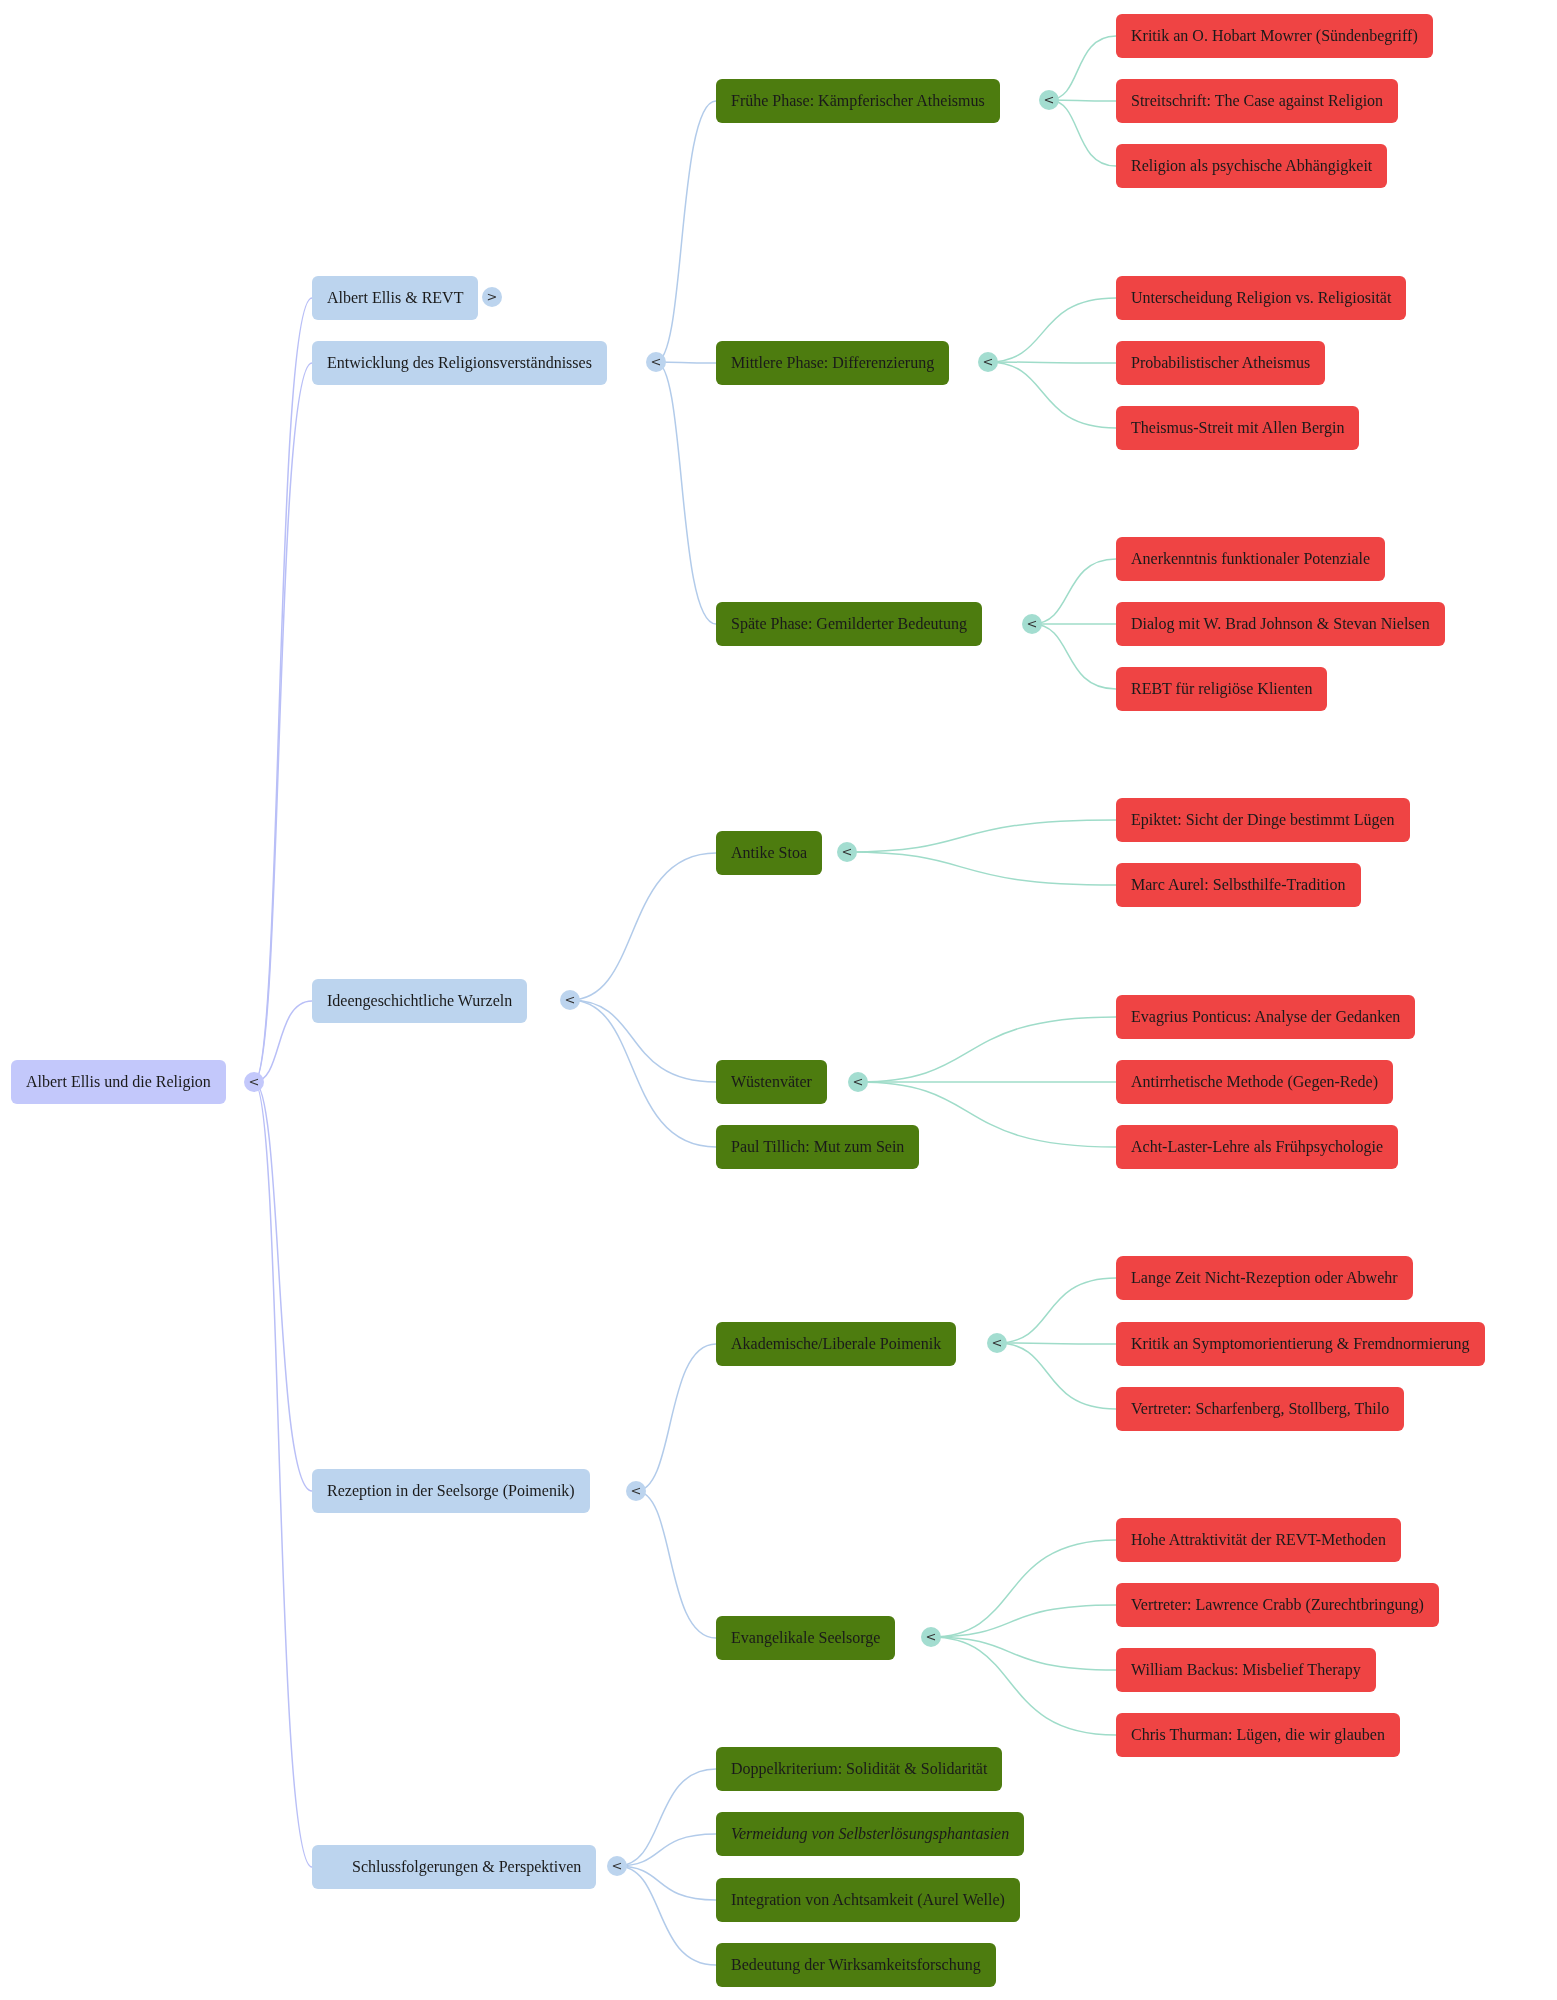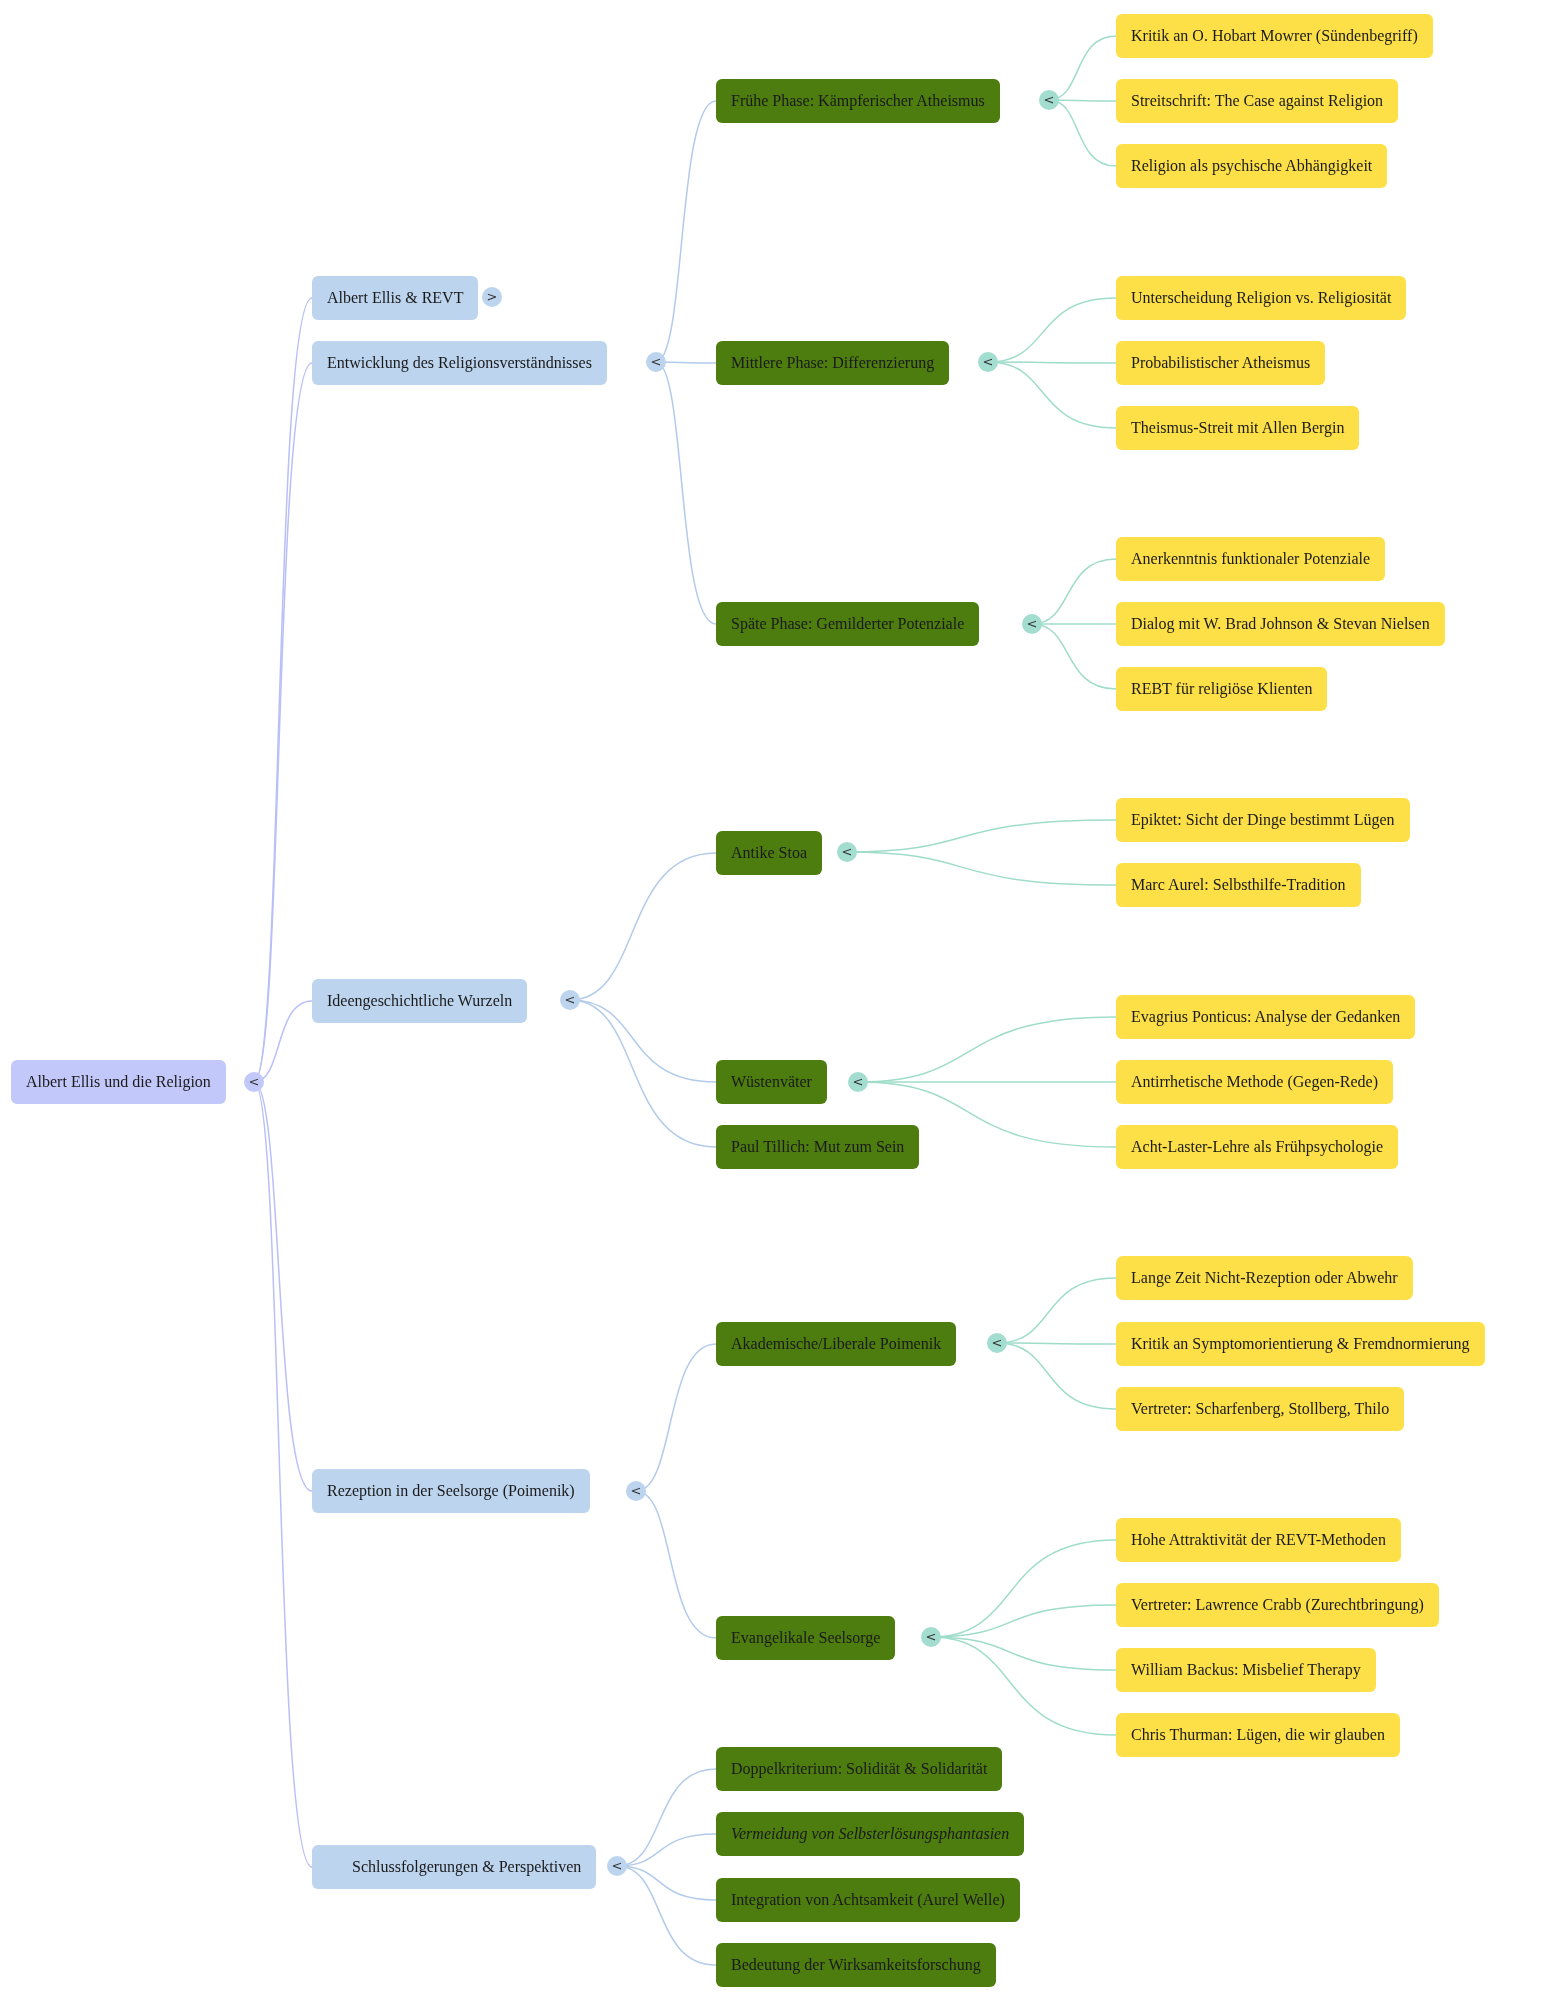--- a/index.html
+++ b/index.html
@@ -5,21 +5,21 @@
   html, body { margin:0; padding:0; background:#ffffff; }
   body { width:1557px; height:2000px; position:relative; overflow:hidden;
          font-family: "Liberation Serif", "DejaVu Serif", serif; }
   #edges { position:absolute; left:0; top:0; width:1557px; height:2000px; }
   .node { position:absolute; box-sizing:border-box; height:44px; line-height:44px;
           padding:0 15px; border-radius:6px; font-size:16px; color:#1a1a1a;
           white-space:nowrap; cursor:pointer; }
   .lvl0 { background:#c3c8fb; }
   .lvl1 { background:#bcd4ee; }
   .lvl2 { background:#4d7c0f; }
-  .lvl3 { background:#fde047; }
+  .lvl3 { background:#ef4444; }
   .toggle { position:absolute; width:20px; height:20px; border-radius:50%;
             font-size:13px; line-height:19px; text-align:center; color:#333;
             font-family:"DejaVu Sans", sans-serif; cursor:pointer; }
   .t0 { background:#c3c8fb; }
   .t1 { background:#bcd4ee; }
   .t2 { background:#a3ddd0; }
 </style>
 </head>
 <body>
 
@@ -79,21 +79,21 @@
 <div class="node lvl1" style="left:312px;top:1469px;">Rezeption in der Seelsorge (Poimenik)</div>
 <div class="toggle t1" style="left:626px;top:1481px;">&lt;</div>
 
 <div class="node lvl1" style="left:312px;top:1845px;padding-left:40px;">Schlussfolgerungen &amp; Perspektiven</div>
 <div class="toggle t1" style="left:607px;top:1856px;">&lt;</div>
 
 <div class="node lvl2" style="left:716px;top:79px;">Frühe Phase: Kämpferischer Atheismus</div>
 <div class="toggle t2" style="left:1039px;top:90px;">&lt;</div>
 <div class="node lvl2" style="left:716px;top:341px;">Mittlere Phase: Differenzierung</div>
 <div class="toggle t2" style="left:978px;top:352px;">&lt;</div>
-<div class="node lvl2" style="left:716px;top:602px;">Späte Phase: Gemilderter Potenziale</div>
+<div class="node lvl2" style="left:716px;top:602px;">Späte Phase: Gemilderter Bedeutung</div>
 <div class="toggle t2" style="left:1022px;top:614px;">&lt;</div>
 
 <div class="node lvl3" style="left:1116px;top:14px;">Kritik an O. Hobart Mowrer (Sündenbegriff)</div>
 <div class="node lvl3" style="left:1116px;top:79px;">Streitschrift: The Case against Religion</div>
 <div class="node lvl3" style="left:1116px;top:144px;">Religion als psychische Abhängigkeit</div>
 
 <div class="node lvl3" style="left:1116px;top:276px;">Unterscheidung Religion vs. Religiosität</div>
 <div class="node lvl3" style="left:1116px;top:341px;">Probabilistischer Atheismus</div>
 <div class="node lvl3" style="left:1116px;top:406px;">Theismus-Streit mit Allen Bergin</div>
 

